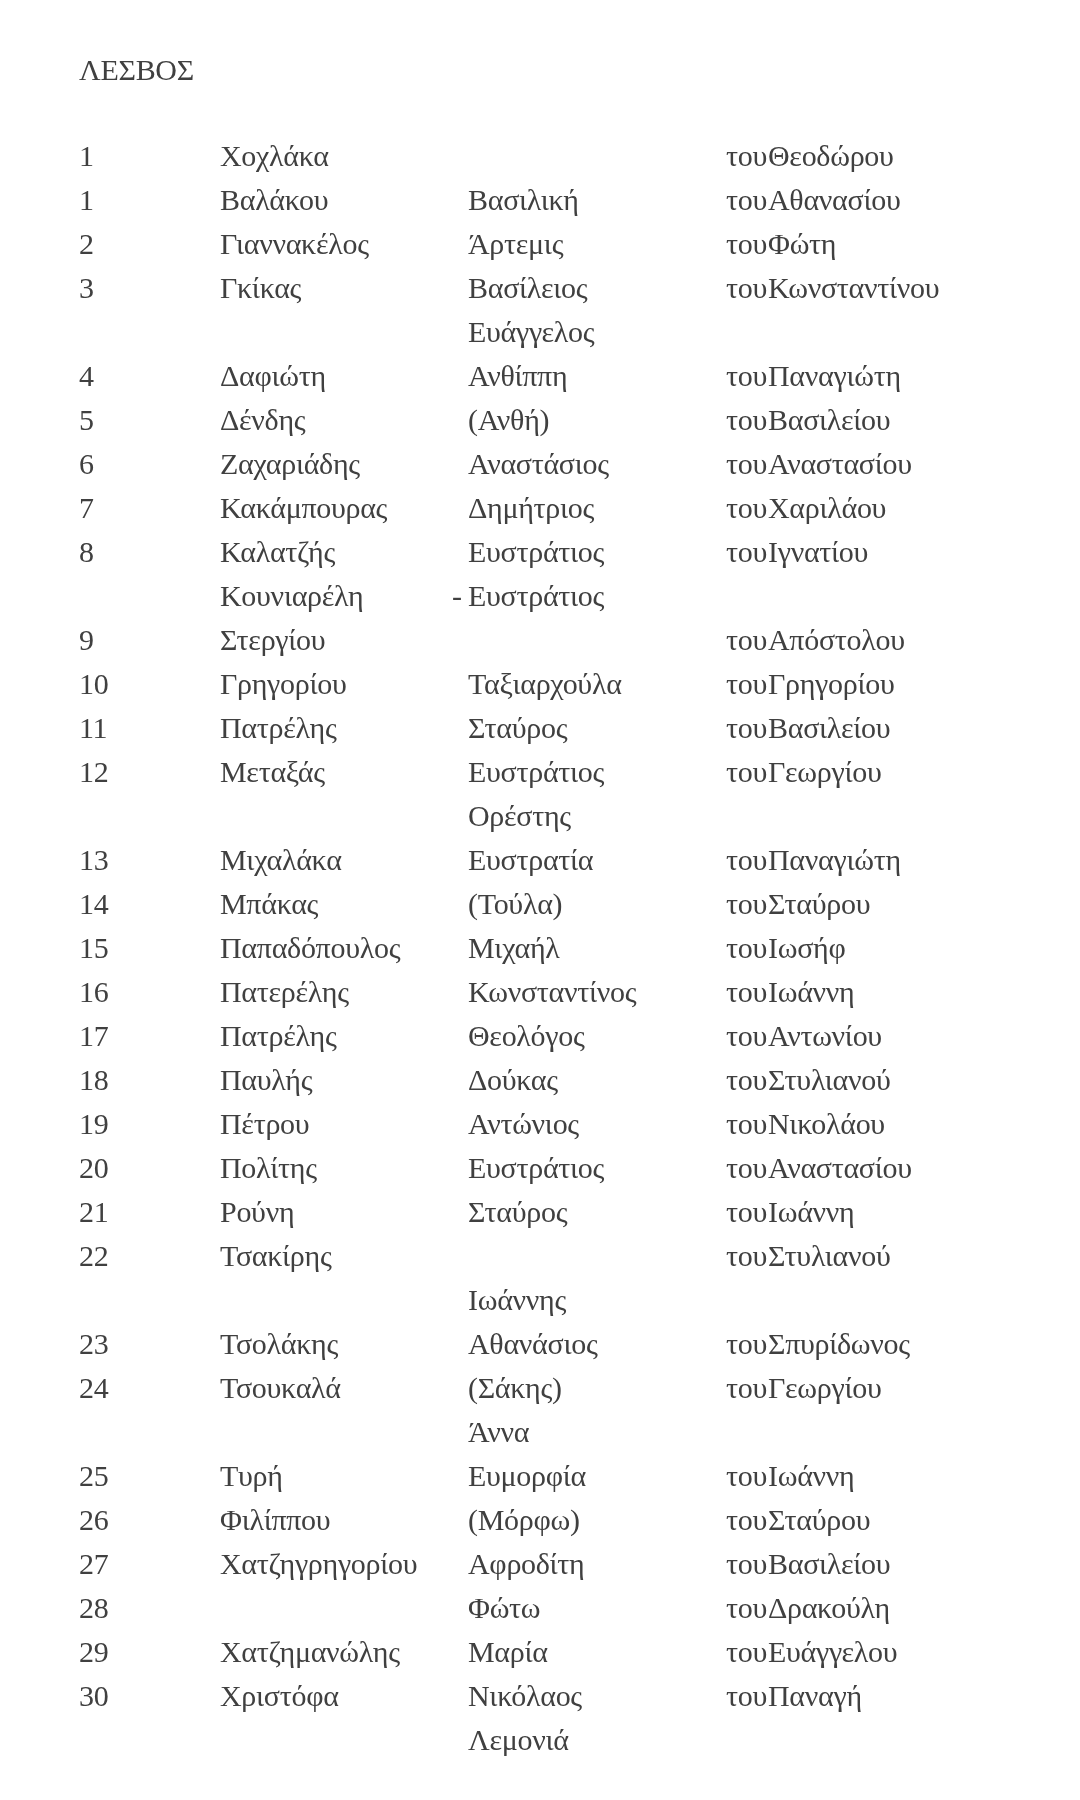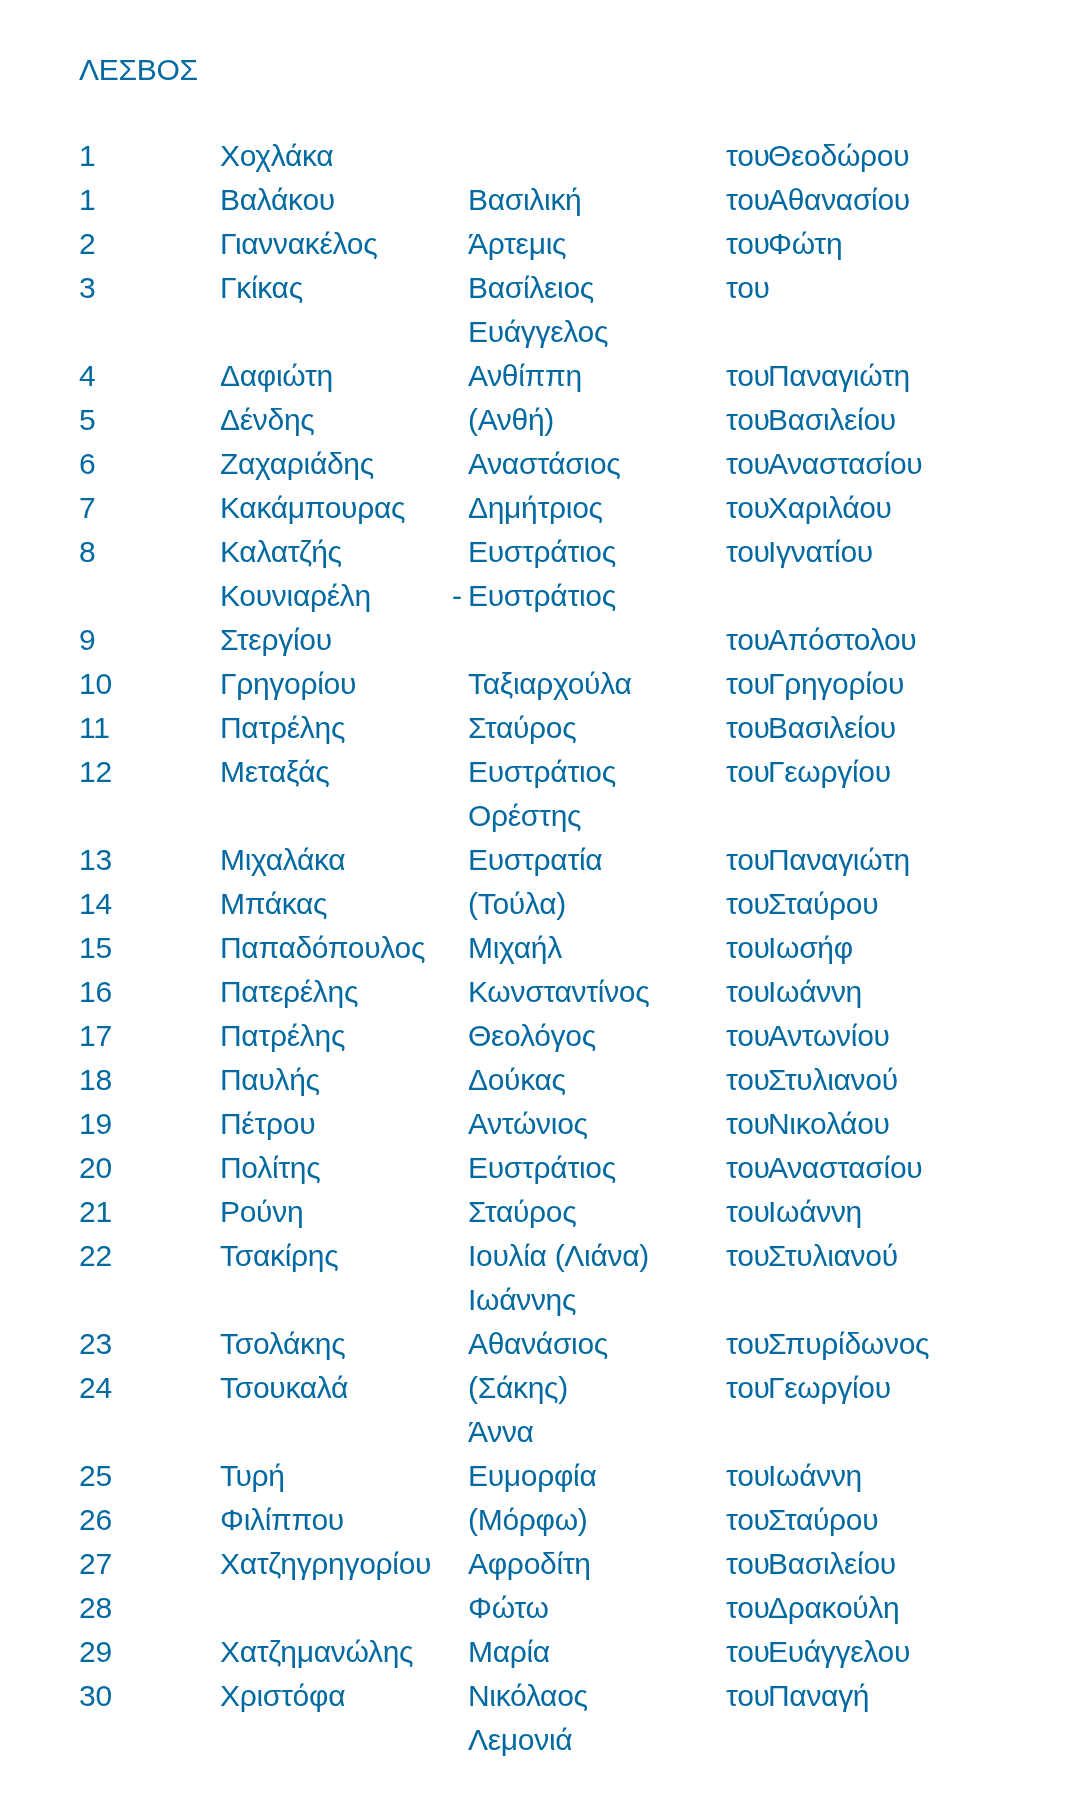--- a/index.html
+++ b/index.html
@@ -1,24 +1,24 @@
 <!DOCTYPE html>
 <html><head>
 <meta charset="utf-8">
 <style>
   html, body { margin: 0; padding: 0; background: #ffffff; }
   .page {
     position: relative;
     width: 1080px;
     height: 1800px;
     background: #ffffff;
-    font-family: Liberation Sans, sans-serif;
+    font-family: Liberation Serif, serif;
     font-size: 30px;
     letter-spacing: -0.3px;
-    color: #0369a1;
+    color: #404040;
     overflow: hidden;
   }
   .title {
     position: absolute;
     left: 79px;
     top: 48px;
     height: 44px;
     line-height: 44px;
     white-space: nowrap;
   }
@@ -67,20 +67,21 @@
     <span class="cell surname">Γιαννακέλος</span>
     <span class="cell first">Βασίλειος</span>
     <span class="cell tou">του</span>
     <span class="cell father">Φώτη</span>
   </div>
       <div class="row">
     <span class="cell num">3</span>
     <span class="cell surname">Γκίκας</span>
     <span class="cell first">Ευάγγελος</span>
     <span class="cell tou">του</span>
+    <span class="cell father">Κωνσταντίνου</span>
   </div>
       <div class="row">
     <span class="cell num"></span>
     <span class="cell surname"></span>
     <span class="cell first">Ανθίππη</span>
     <span class="cell tou"></span>
     <span class="cell father"></span>
   </div>
       <div class="row">
     <span class="cell num">4</span>
@@ -212,21 +213,20 @@
       <div class="row">
     <span class="cell num">20</span>
     <span class="cell surname">Πολίτης</span>
     <span class="cell first">Σταύρος</span>
     <span class="cell tou">του</span>
     <span class="cell father">Αναστασίου</span>
   </div>
       <div class="row">
     <span class="cell num">21</span>
     <span class="cell surname">Ρούνη</span>
-    <span class="cell first">Ιουλία (Λιάνα)</span>
     <span class="cell tou">του</span>
     <span class="cell father">Ιωάννη</span>
   </div>
       <div class="row">
     <span class="cell num">22</span>
     <span class="cell surname">Τσακίρης</span>
     <span class="cell first">Ιωάννης</span>
     <span class="cell tou">του</span>
     <span class="cell father">Στυλιανού</span>
   </div>

